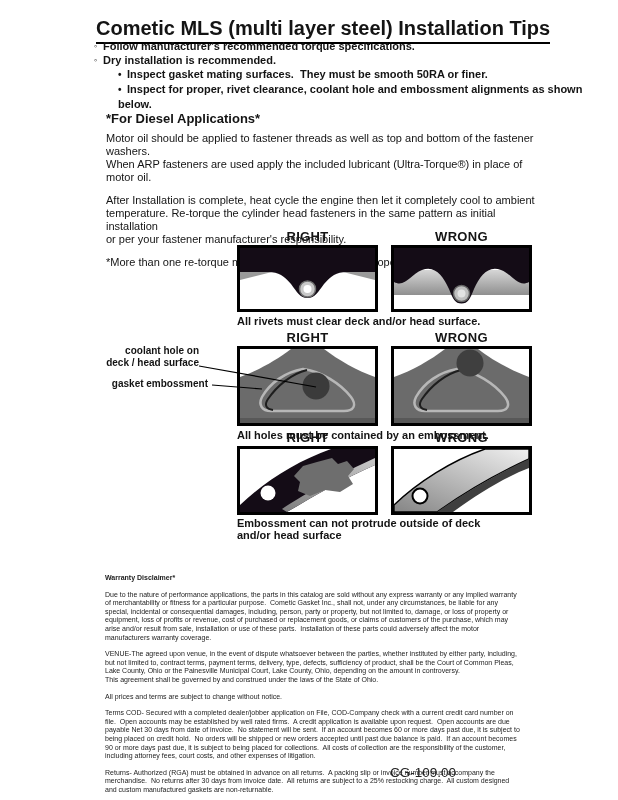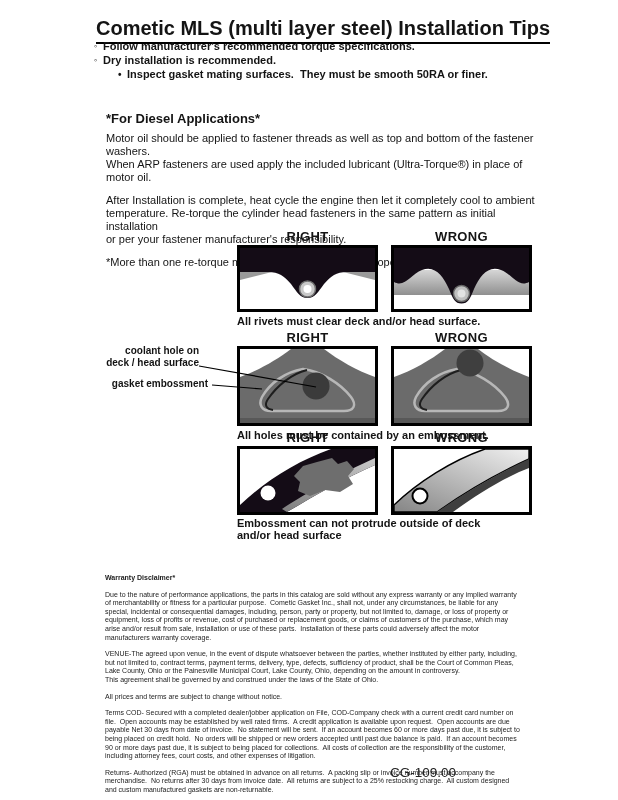--- a/index.html
+++ b/index.html
@@ -35,20 +35,21 @@
 <body>
 
 <div class="page">
 
   <div class="title">Cometic MLS (multi layer steel) Installation Tips</div>
 
   <div class="tips">
     <div class="bullet-line"><span class="marker">◦</span><span>Follow manufacturer's recommended torque specifications.</span></div>
     <div class="bullet-line"><span class="marker">◦</span><span>Dry installation is recommended.</span></div>
     <div class="bullet-line sub"><span class="marker">•</span><span>Inspect gasket mating surfaces.  They must be smooth 50RA or finer.</span></div>
+    <div class="bullet-line sub"><span class="marker">•</span><span>Inspect for proper, rivet clearance, coolant hole and embossment alignments as shown below.</span></div>
   </div>
 
   <div class="diesel">
     <div class="diesel-heading">*For Diesel Applications*</div>
     <div class="para">
       <div>Motor oil should be applied to fastener threads as well as top and bottom of the fastener washers.</div>
       <div>When ARP fasteners are used apply the included lubricant (Ultra-Torque®) in place of motor oil.</div>
     </div>
     <div class="para">
       <div>After Installation is complete, heat cycle the engine then let it completely cool to ambient</div>

